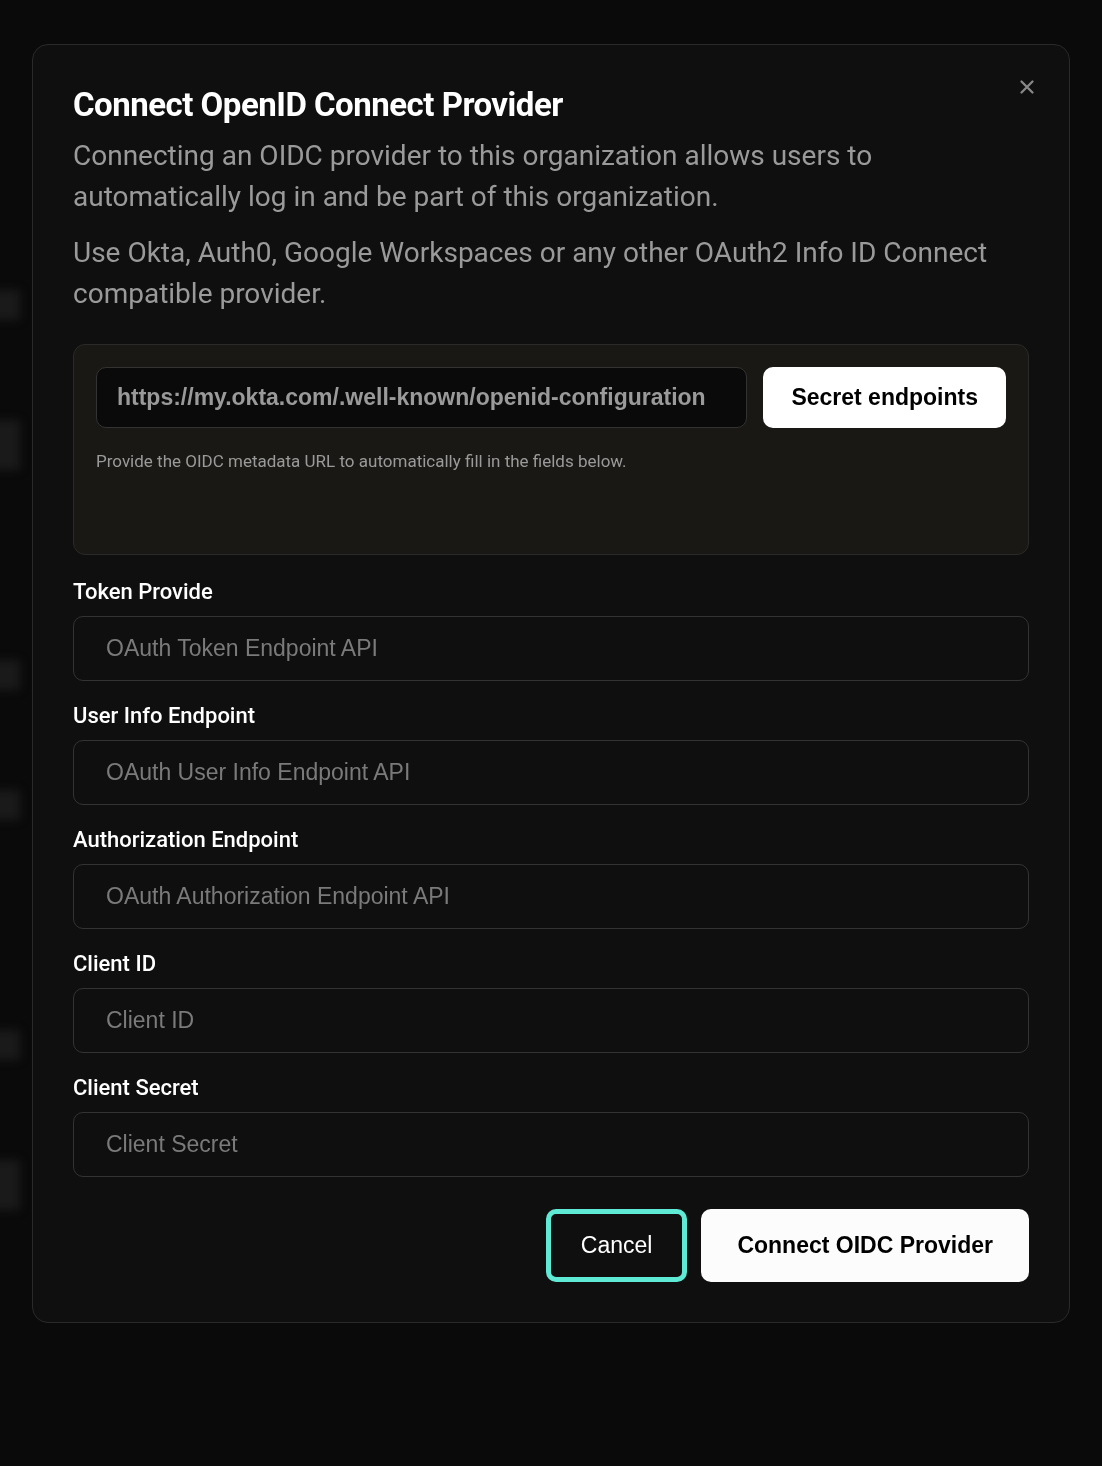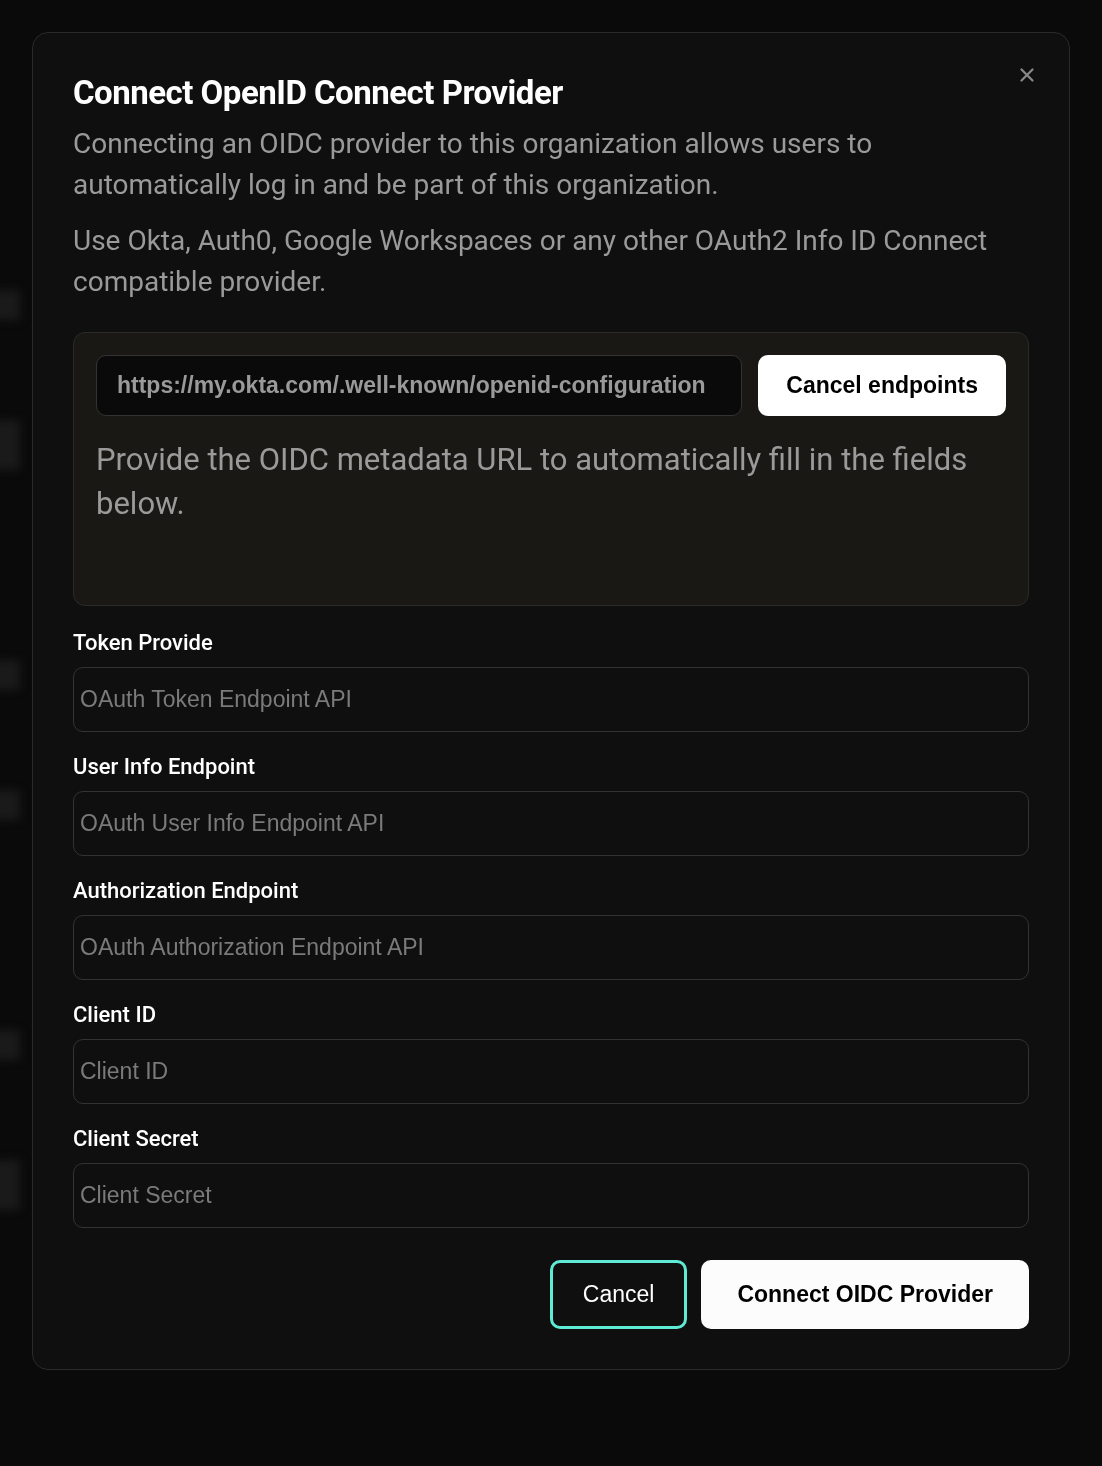--- a/index.html
+++ b/index.html
@@ -20,21 +20,21 @@
     .bg-blur {
       position: absolute;
       left: -10px;
       width: 30px;
       background: #1a1a1a;
       filter: blur(4px);
     }
 
     .modal {
       position: absolute;
-      top: 32px;
+      top: 44px;
       left: 32px;
       right: 32px;
       background-color: #0f0f0f;
       border: 1px solid #2a2a2a;
       border-radius: 16px;
       padding: 40px;
     }
 
     .close-btn {
       position: absolute;
@@ -108,21 +108,21 @@
       color: #000000;
       border: none;
       border-radius: 10px;
       padding: 16px 28px;
       font-size: 23px;
       font-weight: 550;
       cursor: pointer;
     }
 
     .metadata-hint {
-      font-size: 31px;
+      font-size: 17px;
       color: #9a9a9a;
       line-height: 1.4;
     }
 
     .form-group {
       margin-bottom: 22px;
     }
 
     .form-label {
       display: block;
@@ -130,40 +130,40 @@
       font-weight: 550;
       color: #ffffff;
       margin-bottom: 12px;
     }
 
     .form-input {
       width: 100%;
       background-color: transparent;
       border: 1px solid #333;
       border-radius: 10px;
-      padding: 18px 6px;
+      padding: 18px 32px;
       font-size: 23px;
       color: #ffffff;
       outline: none;
     }
 
     .form-input::placeholder {
       color: #7a7a7a;
     }
 
     .modal-footer {
       display: flex;
       justify-content: flex-end;
       gap: 14px;
       margin-top: 32px;
     }
 
     .btn-secondary {
       background-color: transparent;
-      border: 3px solid #5eead4;
+      border: 5px solid #5eead4;
       border-radius: 10px;
       padding: 18px 30px;
       font-size: 23px;
       color: #ffffff;
       cursor: pointer;
     }
 
     .btn-primary {
       background-color: #fcfcfc;
       border: none;
@@ -195,21 +195,21 @@
 
   <h1 class="modal-title">Connect OpenID Connect Provider</h1>
 
   <p class="modal-description">Connecting an OIDC provider to this organization allows users to automatically log in and be part of this organization.</p>
 
   <p class="modal-description">Use Okta, Auth0, Google Workspaces or any other OAuth2 Info ID Connect compatible provider.</p>
 
   <div class="metadata-box">
     <div class="metadata-row">
       <input type="text" class="metadata-input" placeholder="https://my.okta.com/.well-known/openid-configuration" style="">
-      <button class="fetch-btn">Cancel endpoints</button>
+      <button class="fetch-btn">Secret endpoints</button>
     </div>
     <p class="metadata-hint">Provide the OIDC metadata URL to automatically fill in the fields below.</p>
   </div>
 
   <div class="form-group">
     <label class="form-label">Token Provide</label>
     <input type="text" class="form-input" placeholder="OAuth Token Endpoint API" style="">
   </div>
 
   <div class="form-group">

